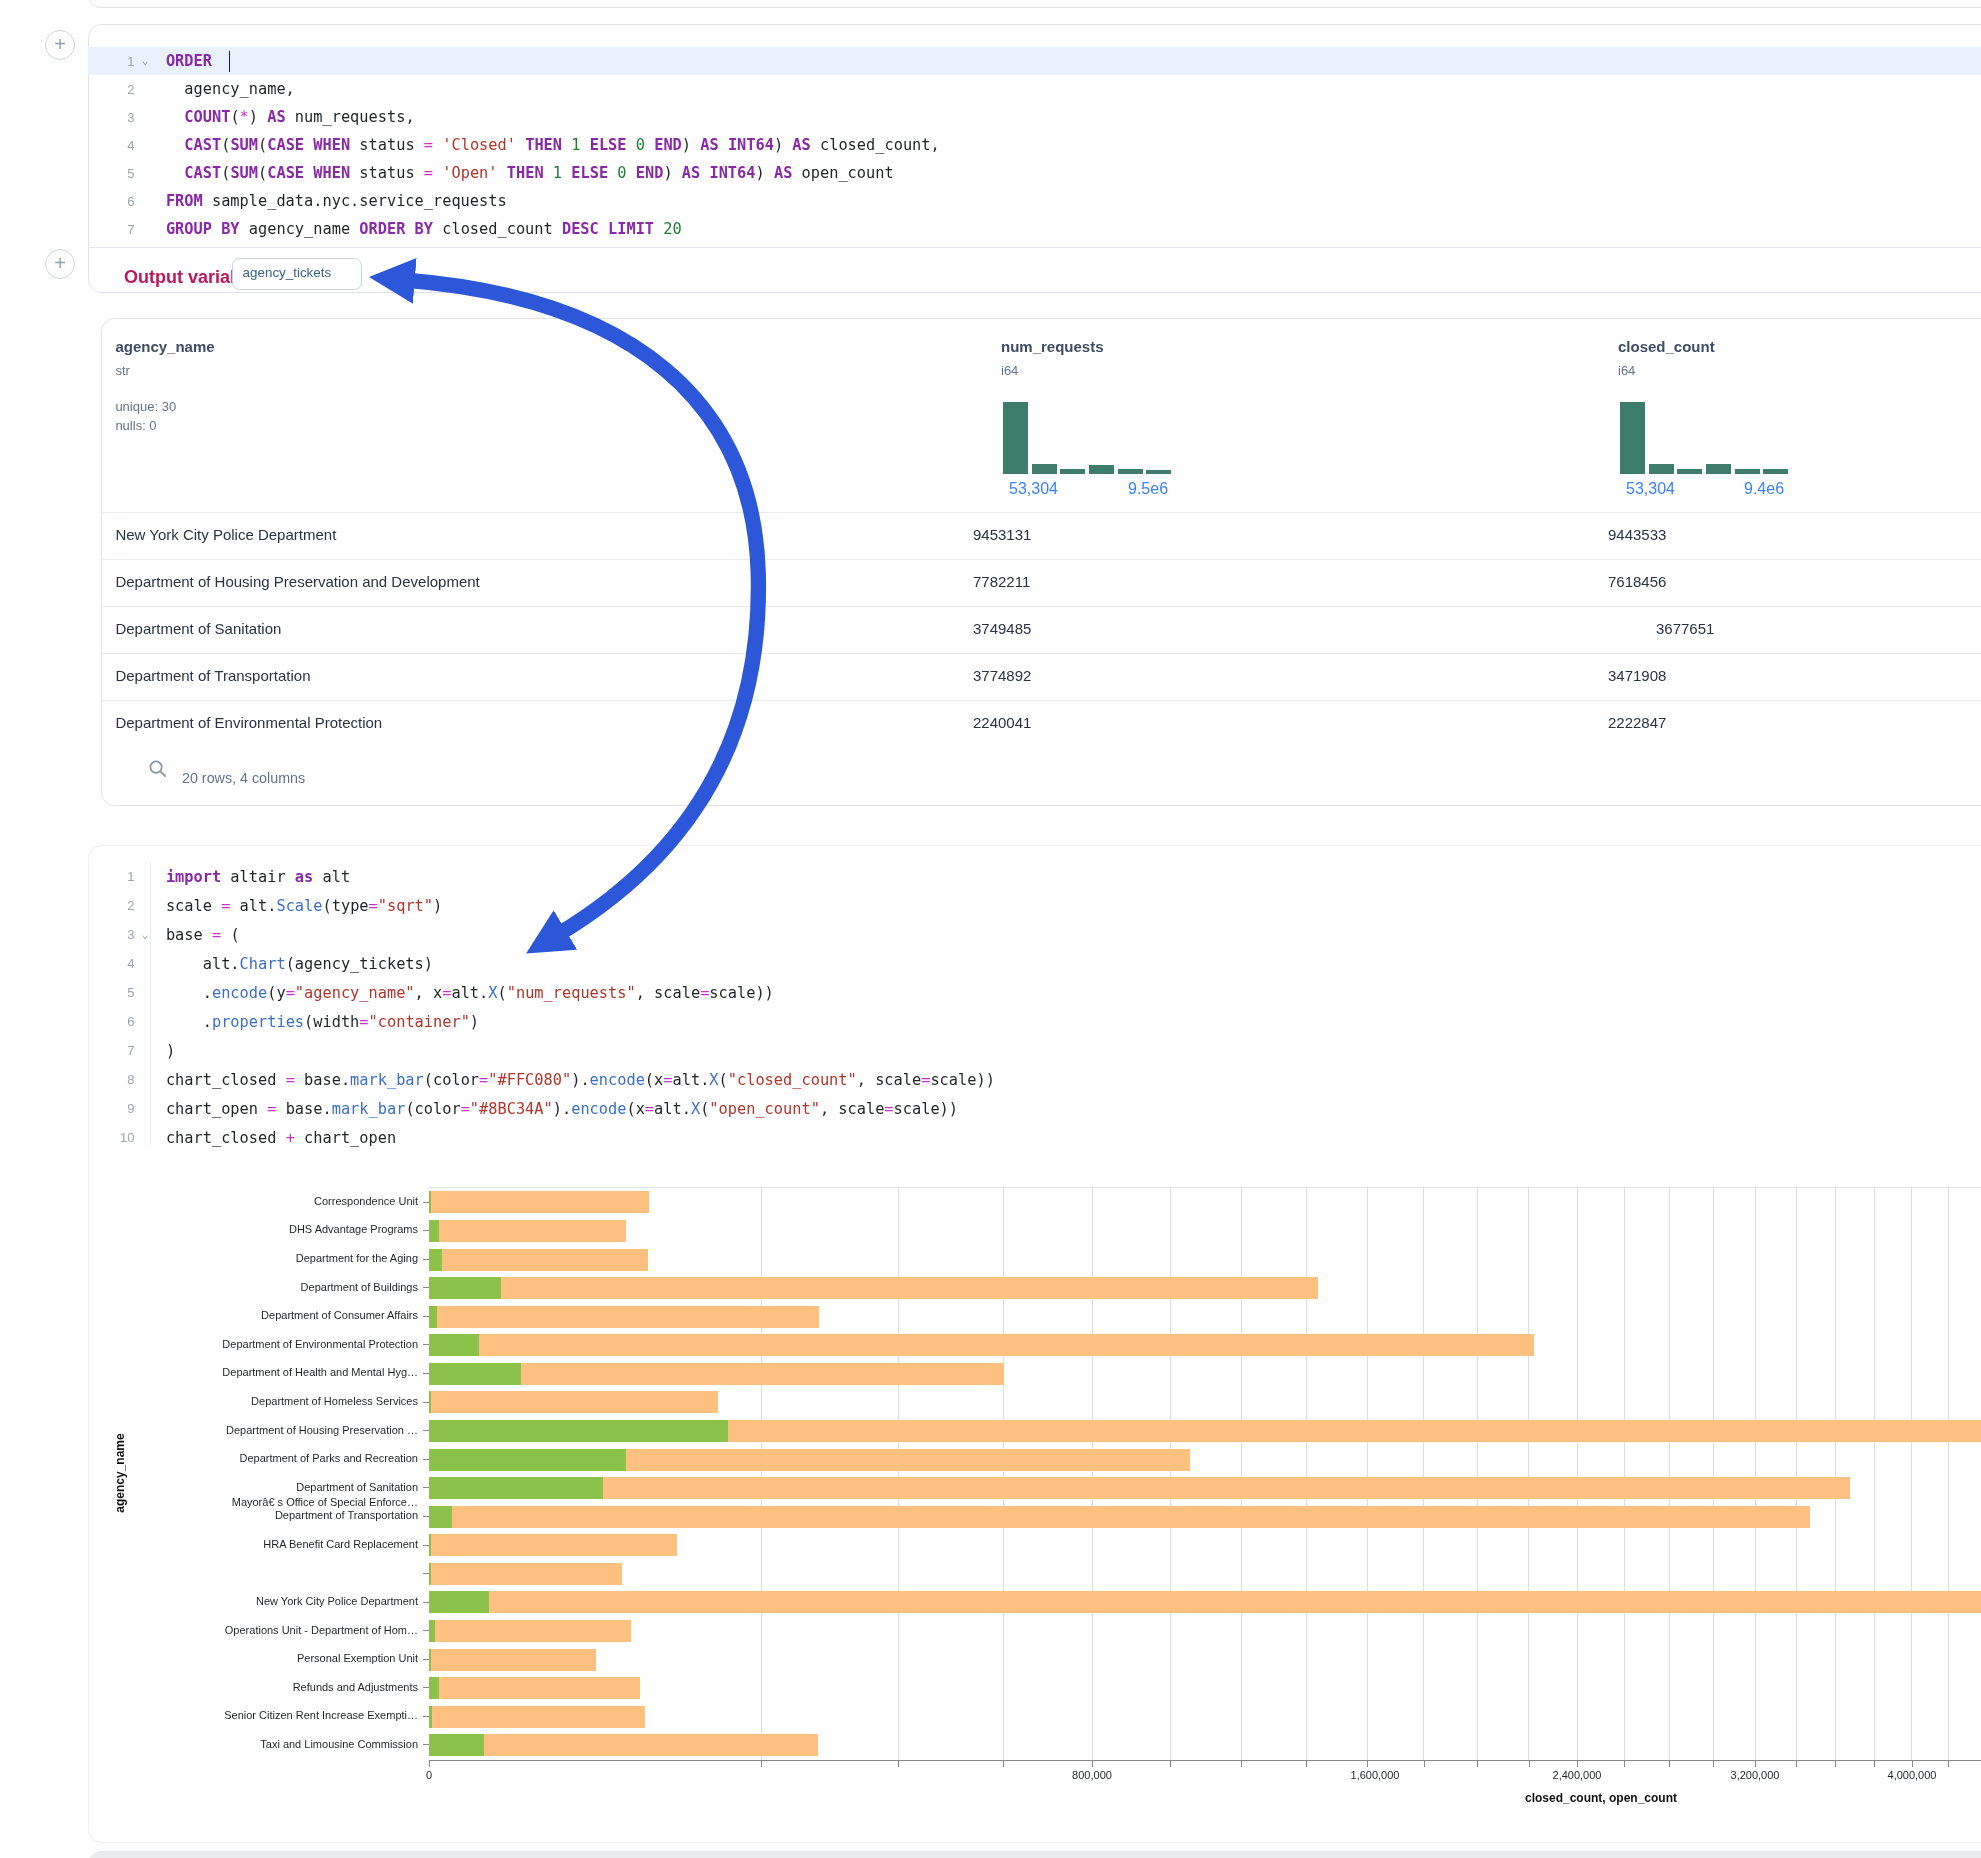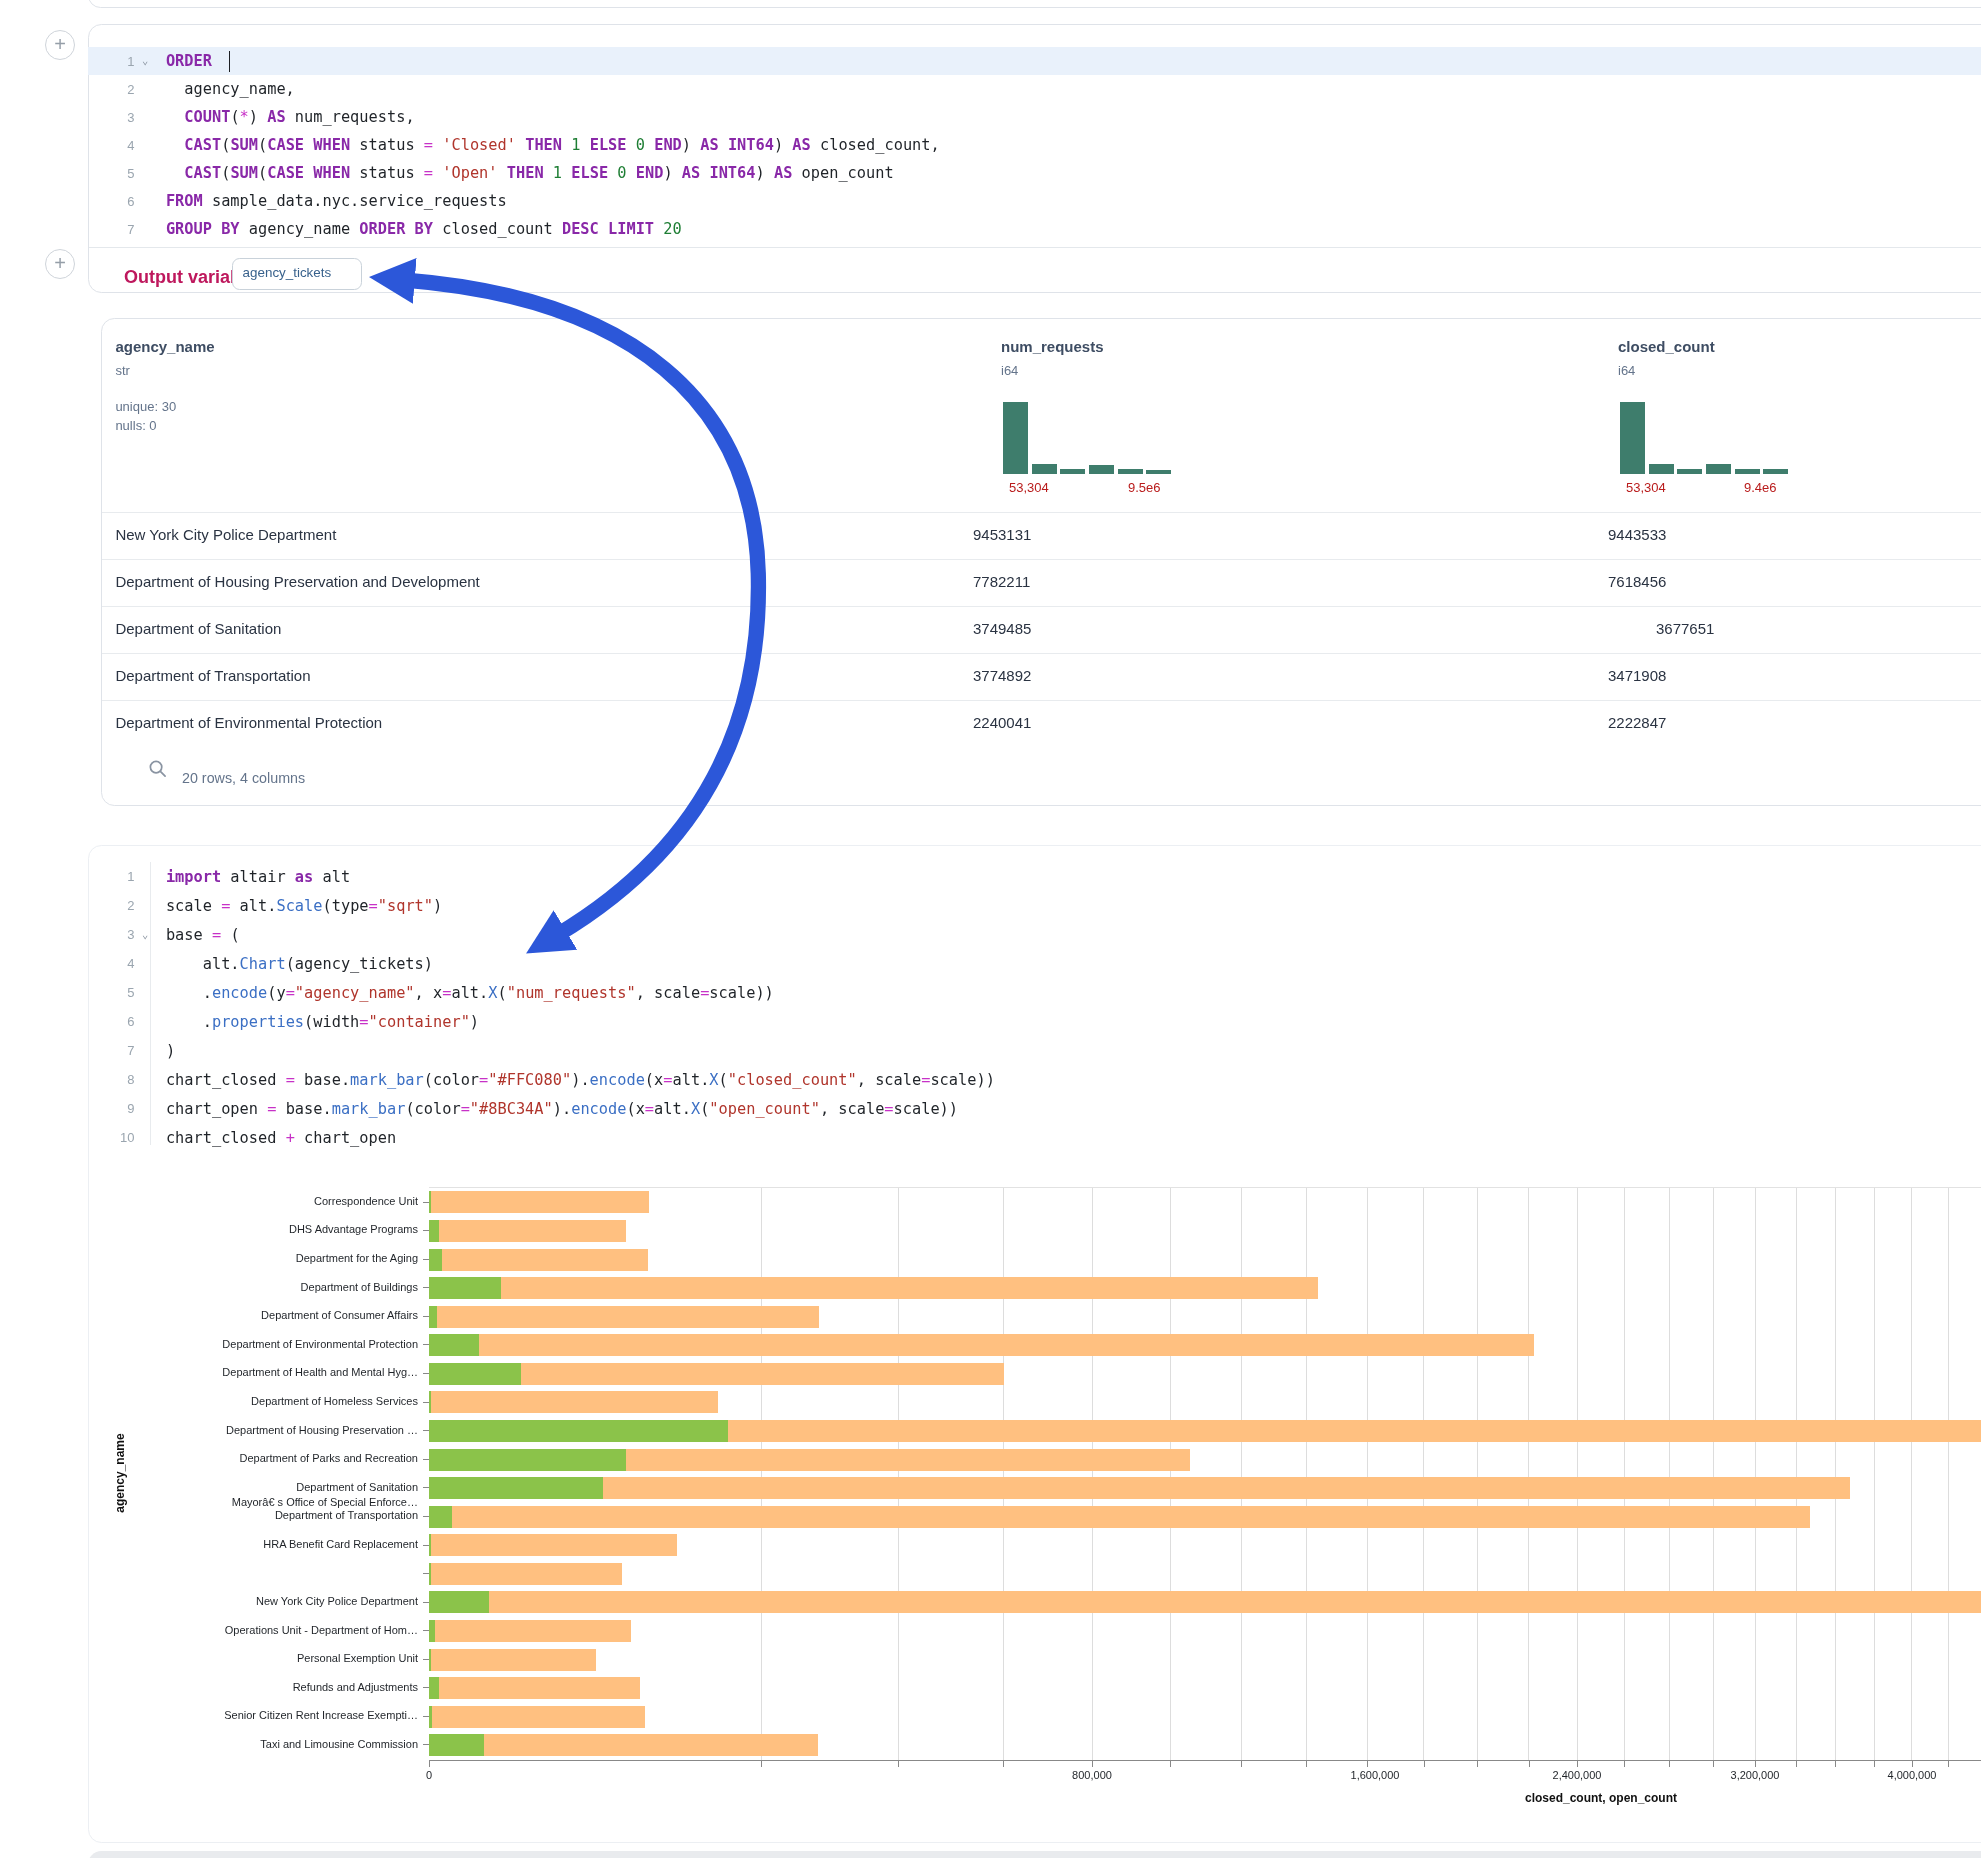--- a/index.html
+++ b/index.html
@@ -29,21 +29,21 @@
   .outvar-label{position:absolute;font-size:18px;font-weight:bold;color:#be185d;}
   .outvar-pill{position:absolute;width:130px;height:32px;border:1.4px solid #c9d2da;border-radius:7.6px;
     box-sizing:border-box;overflow:hidden;white-space:nowrap;padding:5.7px 0 0 9.6px;
     font-size:13.4px;color:#38618c;background:#fff;}
   
   .col-name{position:absolute;font-size:15px;font-weight:bold;color:#3e4d63;}
   .col-type{position:absolute;font-size:13px;color:#64748b;}
   .col-stat{position:absolute;font-size:13px;color:#64748b;}
   .hist{position:absolute;width:173px;height:72px;}
   .hist-bar{position:absolute;bottom:0;width:25px;background:#3e7d6c;}
-  .hist-lab{position:absolute;font-size:13px;color:#b91c1c;}
+  .hist-lab{position:absolute;font-size:16px;color:#3b82f6;}
   .trow{position:absolute;left:0;width:1960px;height:46px;border-top:1px solid #e8ebee;}
   .tcell{position:absolute;top:13.4px;font-size:15px;color:#2a3342;white-space:nowrap;}
   .tfoot-text{position:absolute;font-size:14.3px;color:#64748b;}
   
   .plot{position:absolute;left:429px;top:1187px;width:1552px;height:572px;
     border-top:1px solid #e2e2e2;border-bottom:1.9px solid #888;box-sizing:content-box;}
   .gridline{position:absolute;top:0;bottom:0;width:1px;background:#ddd;}
   .bar{position:absolute;height:22px;}
   .ylab{position:absolute;width:315px;text-align:right;font-size:11px;color:#1f2328;white-space:nowrap;}
   .ytick{position:absolute;width:5.7px;height:1.4px;background:#888;}

